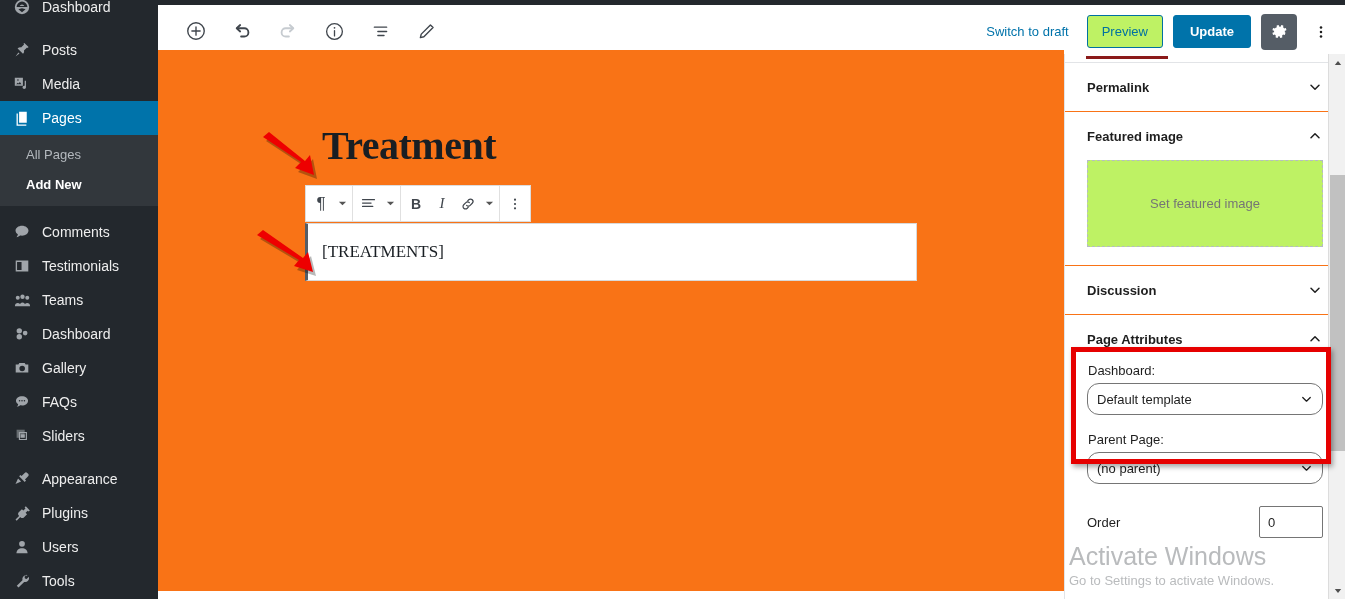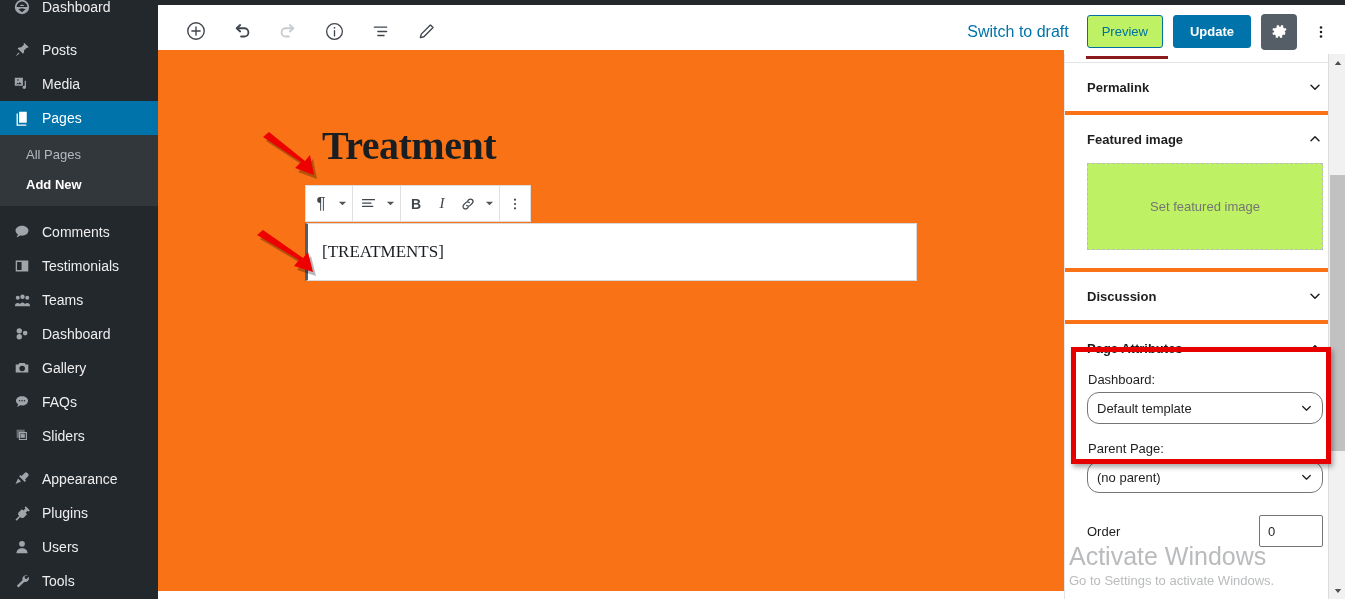--- a/index.html
+++ b/index.html
@@ -82,21 +82,21 @@
     display: flex; align-items: center; gap: 10px;
   }
   .tool-btn {
     width: 32px; height: 32px;
     display: flex; align-items: center; justify-content: center;
     color: #40464d; cursor: pointer; background: none; border: none;
   }
   .tool-btn.disabled { color: #c6cbd0; cursor: default; }
 
   .link-btn {
-    color: #0073aa; font-size: 16px; cursor: pointer;
+    color: #0073aa; font-size: 13px; cursor: pointer;
     background: none; border: none; padding: 4px 8px;
     font-family: inherit;
   }
   .btn-preview {
     border: 1px solid #0071a1; color: #0071a1; background: #bef264;
     border-radius: 3px; font-size: 13px; padding: 0 14px; height: 33px;
     cursor: pointer; font-family: inherit;
   }
   .btn-update {
     background: #0073aa; color: #fff; border: 1px solid #0073aa;
@@ -185,21 +185,21 @@
   }
   .tabstrip {
     height: 9px; position: relative;
     border-bottom: 1px solid #e2e4e7;
   }
   .tab-underline {
     position: absolute; left: 21px; top: 2px;
     width: 82px; height: 3px; background: #8b1a1a;
   }
   .panel {
-    border-bottom: 4px solid #f97316;
+    border-bottom: 1px solid #f97316;
     padding: 0 22px;
   }
   .panel-head {
     height: 48px;
     display: flex; align-items: center; justify-content: space-between;
     cursor: pointer;
   }
   .panel-title { font-size: 13px; font-weight: bold; color: #1e1e1e; }
   .chev { color: #1e1e1e; display: flex; align-items: center; }
   .panel-body { padding-bottom: 18px; }

